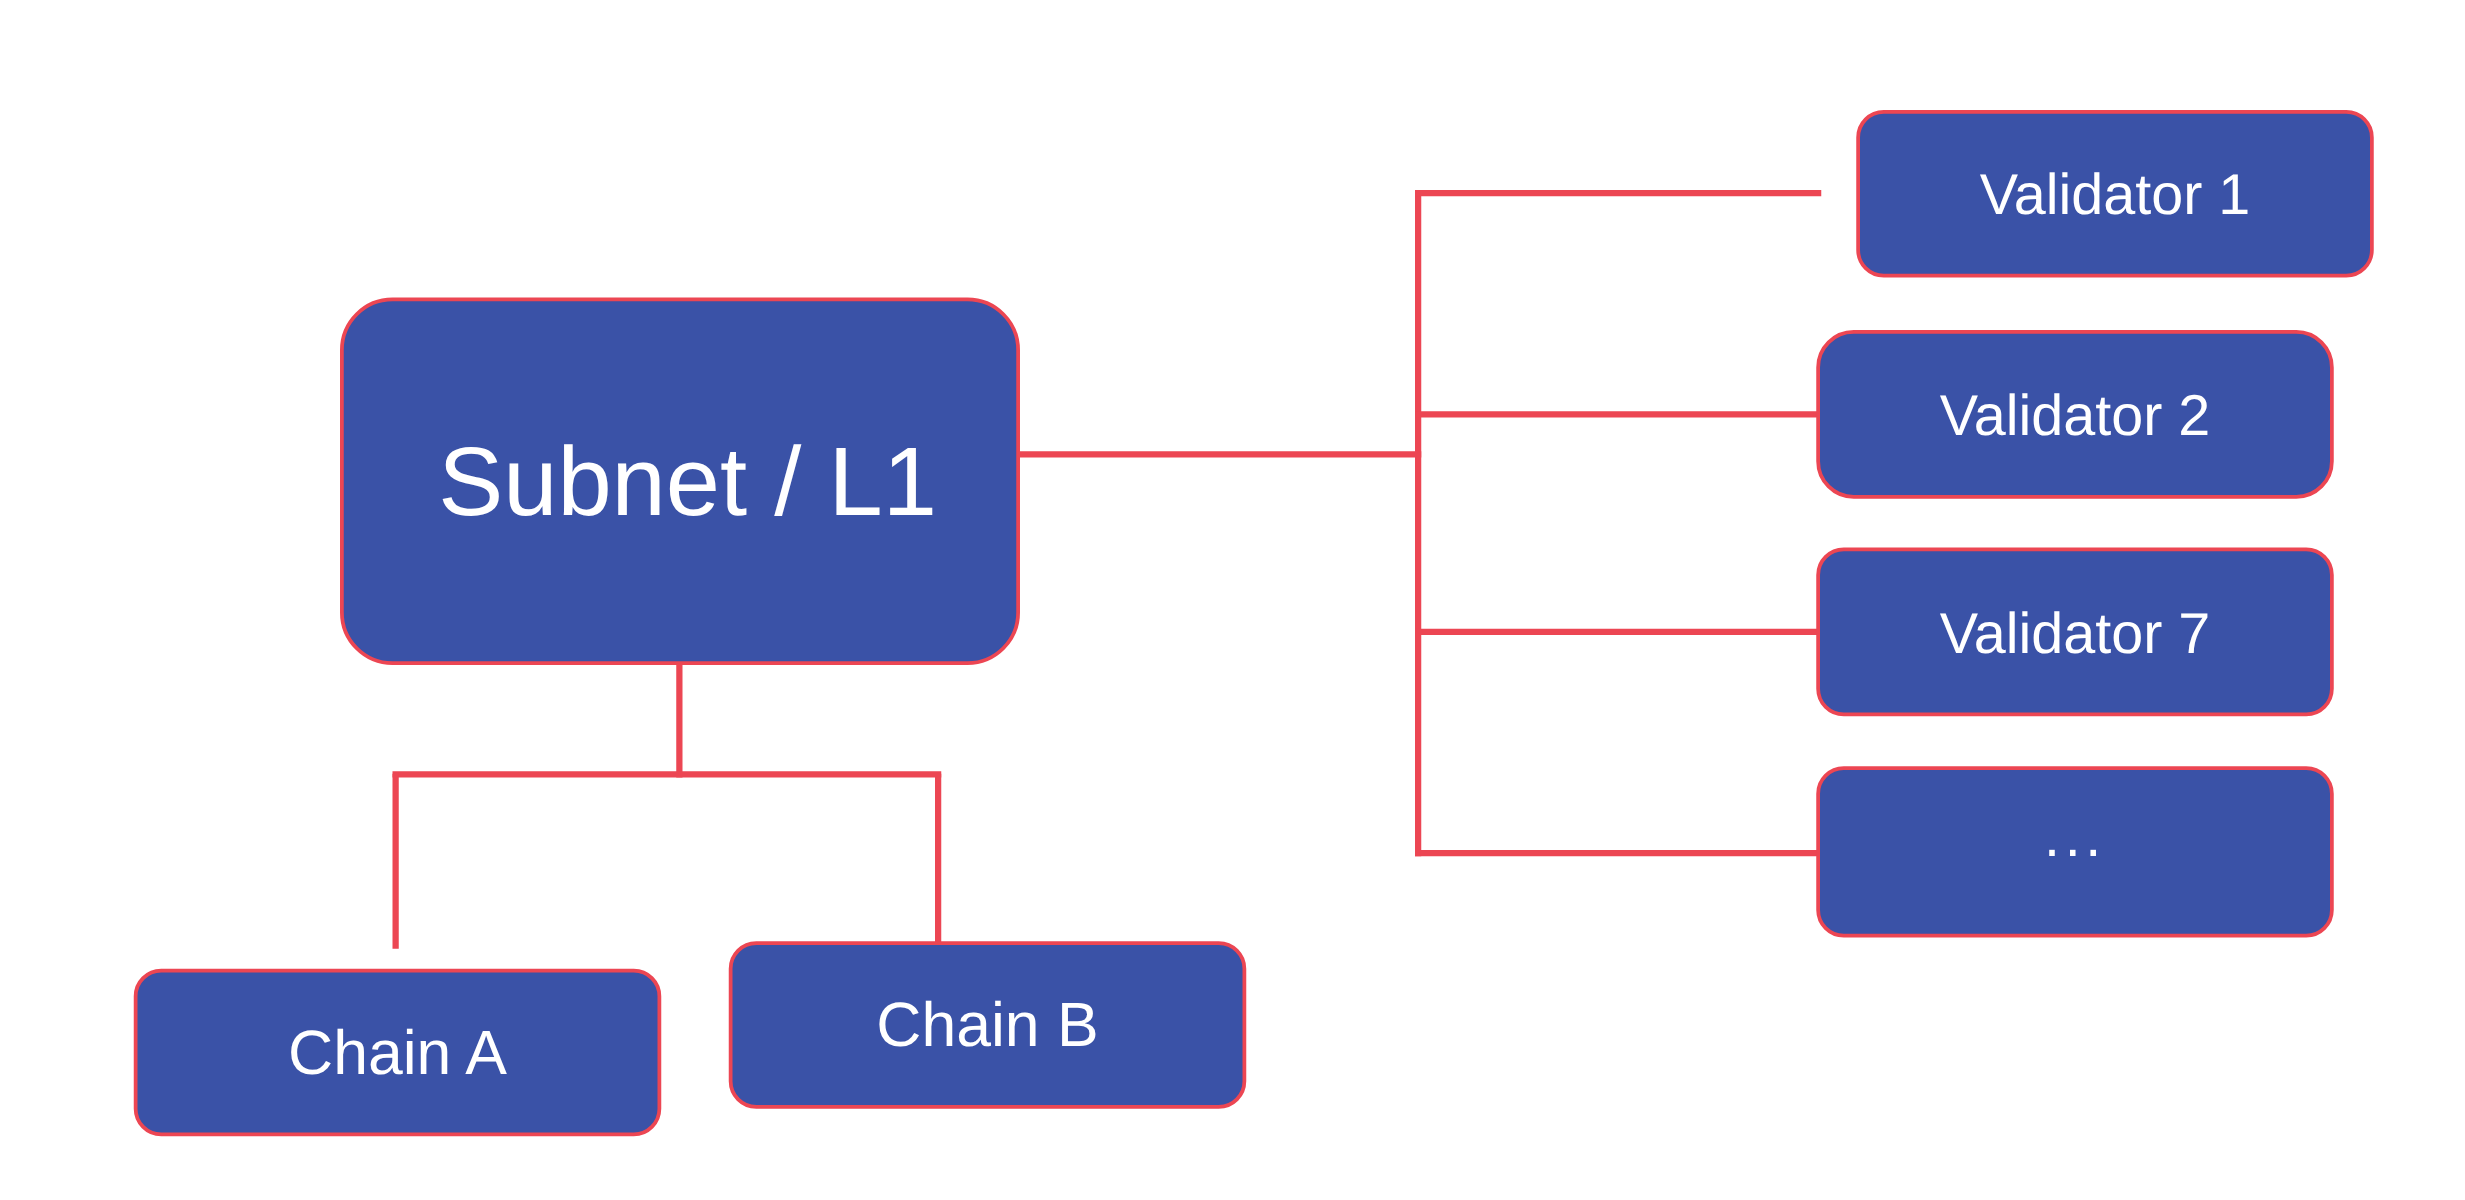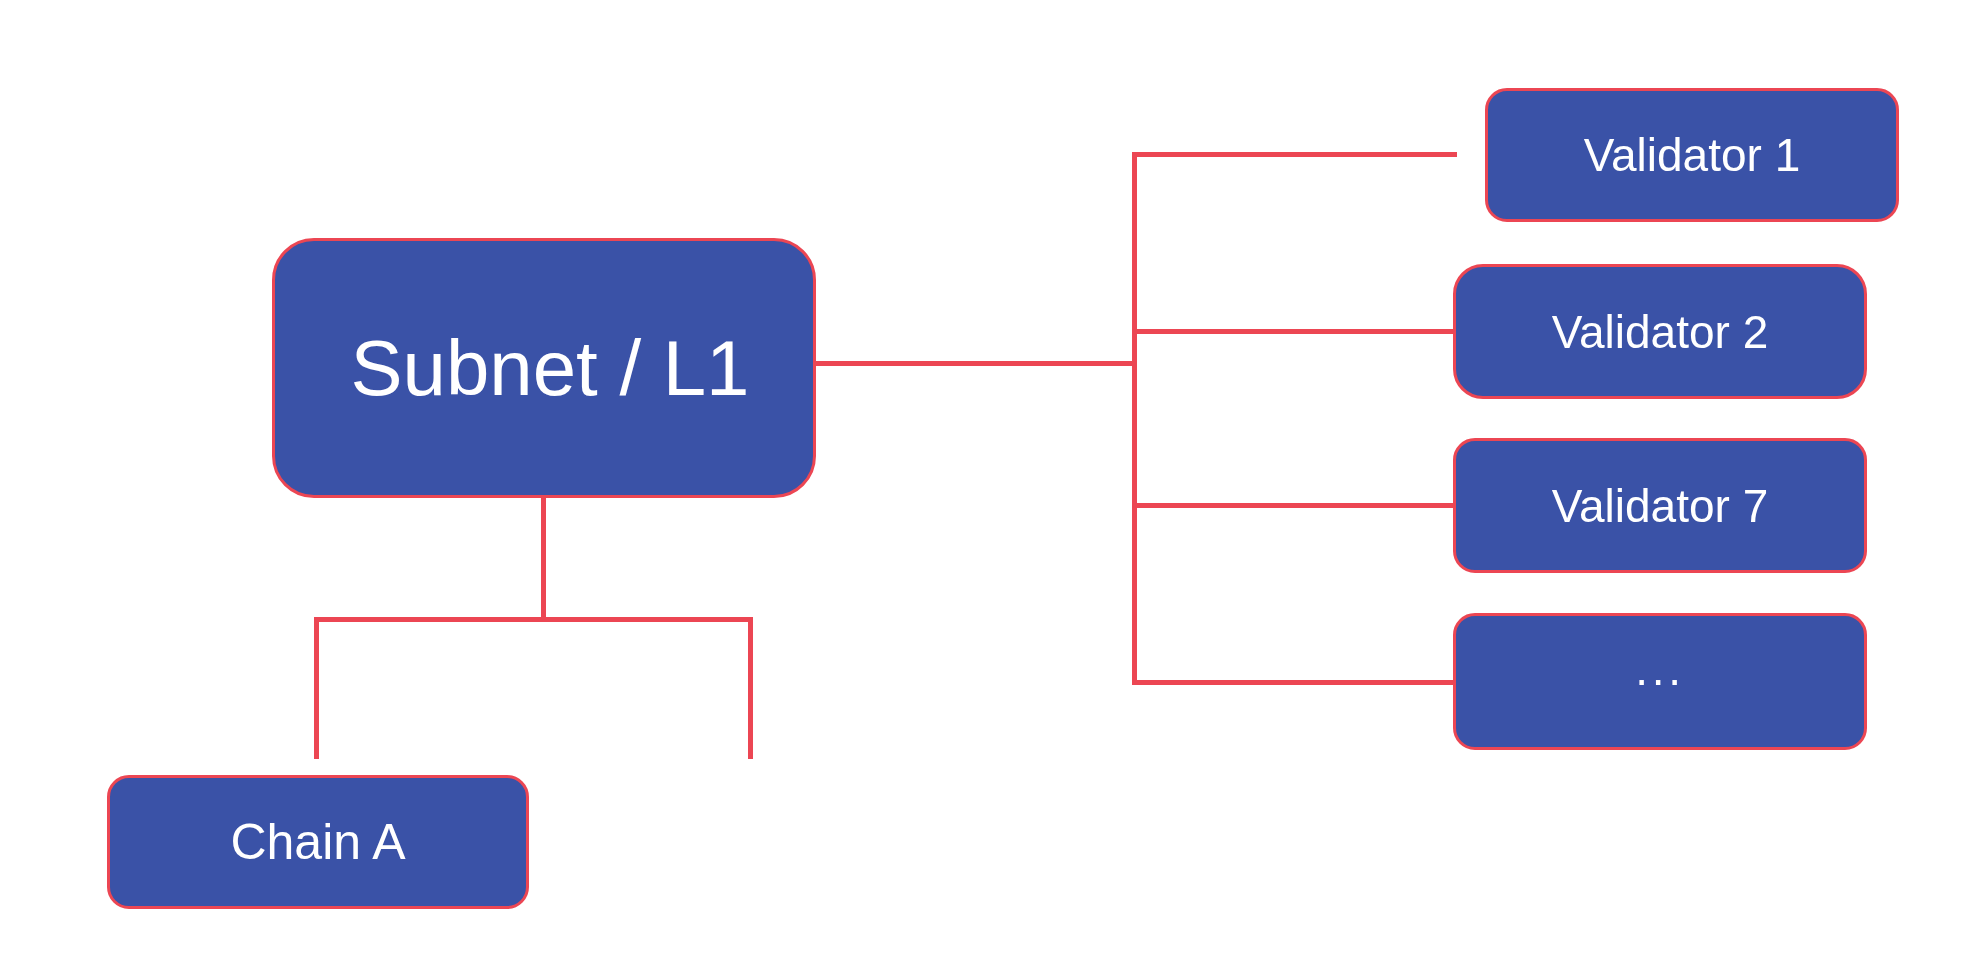--- a/index.html
+++ b/index.html
@@ -28,21 +28,21 @@
     border: 3px solid var(--connector);
     color: var(--node-text);
     display: flex;
     align-items: center;
     justify-content: center;
     text-align: center;
   }
   .node-label { display: block; }
 
   
-  #node-subnet        { left: 272px;  top: 238px; width: 544px; height: 260px; border-radius: 42px; font-size: 78px; padding-left: 12px; }
+  #node-subnet        { left: 272px;  top: 238px; width: 544px; height: 294px; border-radius: 42px; font-size: 78px; padding-left: 12px; }
   #node-chain-a       { left: 107px;  top: 753px; width: 422px; height: 134px; border-radius: 22px; font-size: 50px; margin-top: 22px; }
   #node-chain-b       { left: 583px;  top: 753px; width: 414px; height: 134px; border-radius: 22px; font-size: 50px; }
   #node-validator-1   { left: 1453px; top: 88px;  width: 414px; height: 134px; border-radius: 22px; font-size: 46px; margin-left: 32px; }
   #node-validator-2   { left: 1453px; top: 264px; width: 414px; height: 135px; border-radius: 30px; font-size: 46px; }
   #node-validator-3   { left: 1453px; top: 438px; width: 414px; height: 135px; border-radius: 22px; font-size: 46px; }
   #node-validator-more{ left: 1453px; top: 613px; width: 414px; height: 137px; border-radius: 22px; font-size: 46px; }
   #node-validator-more .node-label { transform: translateY(-0.28em); letter-spacing: 0.08em; }
 
   
   #edge-subnet-right { left: 812px;  top: 361px; width: 325px; height: 5px; }
@@ -73,20 +73,23 @@
   <div class="line" id="edge-drop-right"></div>
 
   <div class="node" id="node-subnet">
     <span class="node-label">Subnet / L1</span>
   </div>
 
   <div class="node" id="node-chain-a">
     <span class="node-label">Chain A</span>
   </div>
 
+  <div class="node" id="node-chain-b">
+    <span class="node-label">Chain B</span>
+  </div>
 
   <div class="node" id="node-validator-1">
     <span class="node-label">Validator 1</span>
   </div>
 
   <div class="node" id="node-validator-2">
     <span class="node-label">Validator 2</span>
   </div>
 
   <div class="node" id="node-validator-3">

